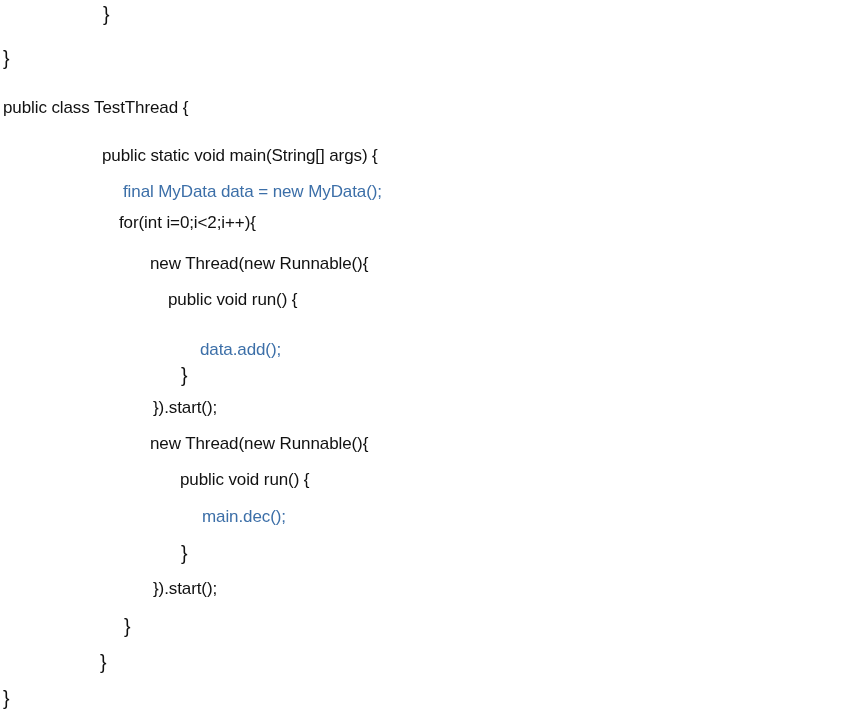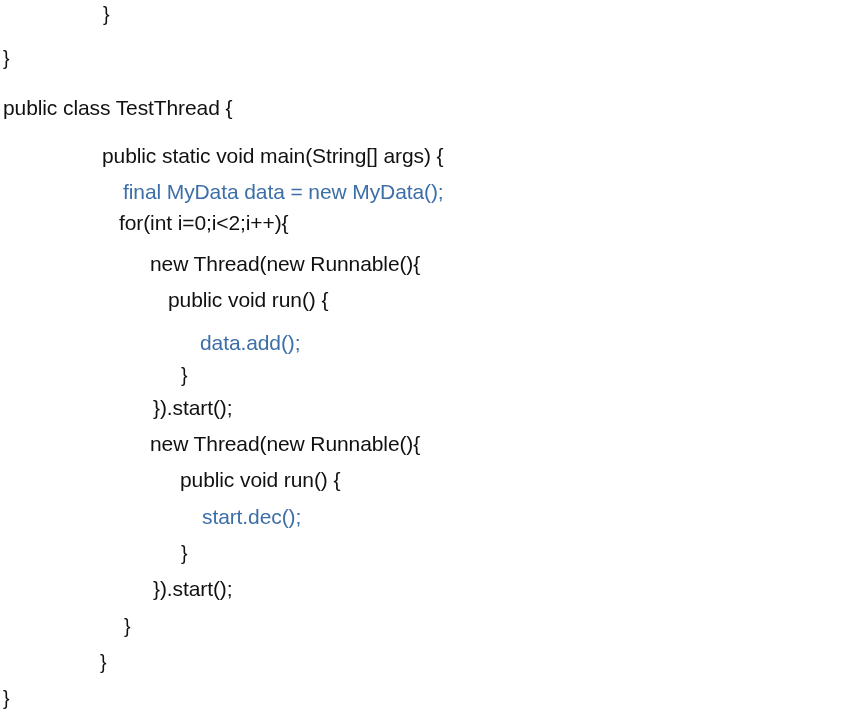--- a/index.html
+++ b/index.html
@@ -22,21 +22,21 @@
   #code-listing {
     position: absolute;
     left: 0;
     top: 0;
     width: 847px;
     height: 709px;
   }
   .code-line {
     position: absolute;
     white-space: pre;
-    font-size: 21px;
+    font-size: 17px;
     line-height: 24px;
     letter-spacing: -0.1px;
     color: #0d0d0d;
   }
   .code-line.tok-plain {
     color: #111111;
   }
   .code-line.tok-highlight {
     color: #3c6fa8;
   }
@@ -50,25 +50,25 @@
 <div id="page">
   <div id="code-listing">
       <div class="code-line tok-plain brace-only" style="left: 103px; top: 2px;">}</div>
       <div class="code-line tok-plain brace-only" style="left: 3px; top: 46px;">}</div>
       <div class="code-line tok-plain" style="left: 3px; top: 96px;">public class TestThread {</div>
       <div class="code-line tok-highlight" style="left: 123px; top: 180px;">final MyData data = new MyData();</div>
       <div class="code-line tok-plain" style="left: 102px; top: 144px;">public static void main(String[] args) {</div>
       <div class="code-line tok-plain" style="left: 119px; top: 211px;">for(int i=0;i&lt;2;i++){</div>
       <div class="code-line tok-plain" style="left: 150px; top: 252px;">new Thread(new Runnable(){</div>
       <div class="code-line tok-plain" style="left: 168px; top: 288px;">public void run() {</div>
-      <div class="code-line tok-highlight" style="left: 200px; top: 331px;">data.add();</div>
+      <div class="code-line tok-highlight" style="left: 200px; top: 338px;">data.add();</div>
       <div class="code-line tok-plain brace-only" style="left: 181px; top: 363px;">}</div>
       <div class="code-line tok-plain" style="left: 153px; top: 396px;">}).start();</div>
       <div class="code-line tok-plain" style="left: 150px; top: 432px;">new Thread(new Runnable(){</div>
       <div class="code-line tok-plain" style="left: 180px; top: 468px;">public void run() {</div>
-      <div class="code-line tok-highlight" style="left: 202px; top: 505px;">start.dec();</div>
+      <div class="code-line tok-highlight" style="left: 202px; top: 505px;">main.dec();</div>
       <div class="code-line tok-plain brace-only" style="left: 181px; top: 541px;">}</div>
       <div class="code-line tok-plain" style="left: 153px; top: 577px;">}).start();</div>
       <div class="code-line tok-plain brace-only" style="left: 124px; top: 614px;">}</div>
       <div class="code-line tok-plain brace-only" style="left: 100px; top: 650px;">}</div>
       <div class="code-line tok-plain brace-only" style="left: 3px; top: 686px;">}</div>
     </div>
 </div>
 
 </body></html>

